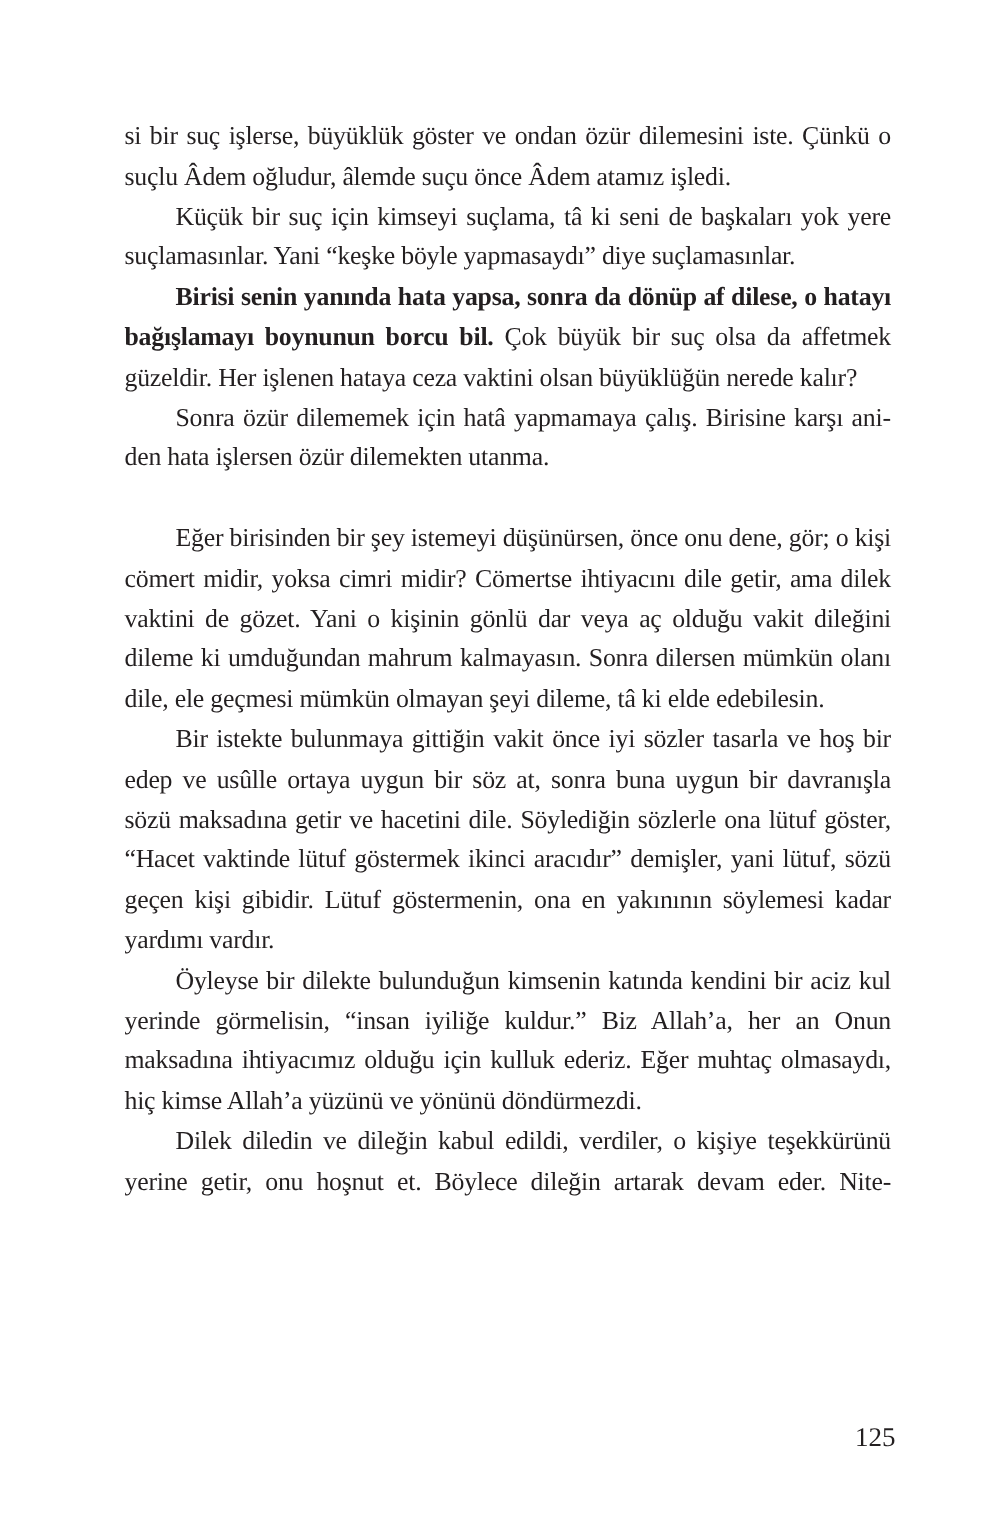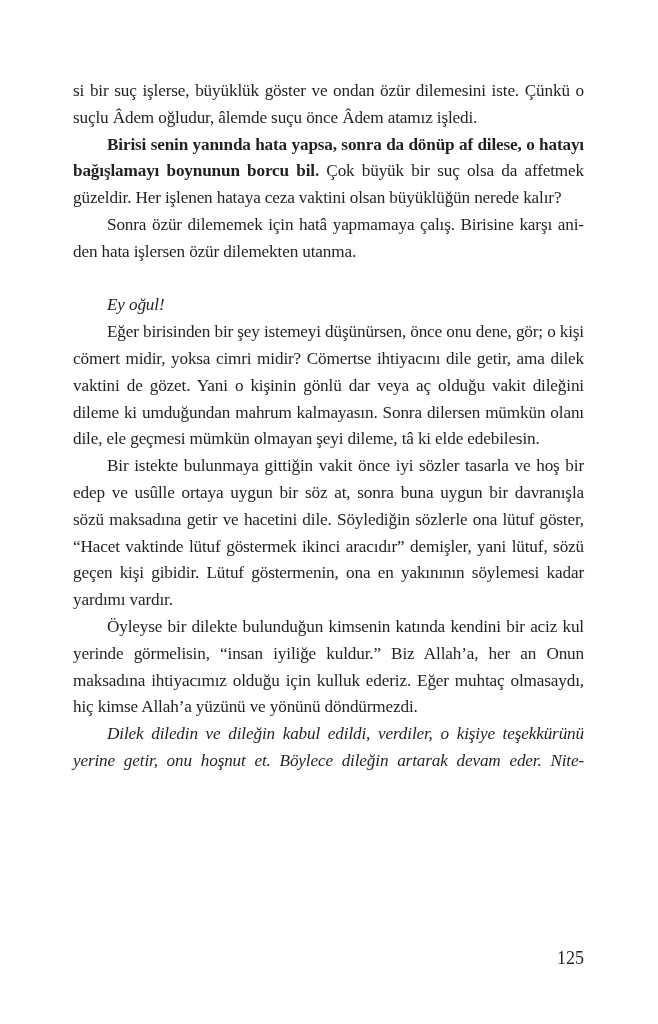--- a/index.html
+++ b/index.html
@@ -10,86 +10,86 @@
   body {
     width: 658px;
     height: 1024px;
     position: relative;
     overflow: hidden;
     font-family: "Liberation Serif", "DejaVu Serif", serif;
     color: #231f20;
   }
   .page {
     position: absolute;
-    left: 73px;
+    left: 83px;
     top: 78px;
     width: 511px;
   }
   .para {
     margin: 0;
     font-size: 17.2px;
     line-height: 26.8px;
     text-align: justify;
     text-indent: 34px;
     hyphens: manual;
     letter-spacing: -0.15px;
   }
   .para.noindent { text-indent: 0; }
   .para b { font-weight: bold; }
   .gap { height: 26.8px; }
   .heading-italic {
     font-style: italic;
   }
   .page-number {
     position: absolute;
-    left: 548px;
+    left: 561px;
     top: 947px;
     width: 36px;
     text-align: right;
     font-size: 18px;
     line-height: 22px;
   }
 </style>
 </head>
 <body>
 
 <div class="page">
 
   <p class="para noindent">
     <span>si bir suç işlerse, büyüklük göster ve ondan özür dilemesini iste. Çünkü o suçlu Âdem oğludur, âlemde suçu önce Âdem atamız işledi.</span>
   </p>
 
+  <p class="para">
+    <span>Küçük bir suç için kimseyi suçlama, tâ ki seni de başkaları yok yere suçlamasınlar. Yani “keşke böyle yapmasaydı” diye suçlamasınlar.</span>
+  </p>
 
 
   <p class="para">
     <b>Birisi senin yanında hata yapsa, sonra da dönüp af dilese, o hatayı bağışlamayı boynunun borcu bil.</b><span> Çok büyük bir suç olsa da affetmek güzeldir. Her işlenen hataya ceza vaktini olsan büyüklüğün ne­rede kalır?</span>
   </p>
 
   <p class="para">
     <span>Sonra özür dilememek için hatâ yapmamaya çalış. Birisine karşı ani­den hata işlersen özür dilemekten utanma.</span>
   </p>
 
 
   <div class="gap"></div>
 
-  <p class="para heading-italic">
-    <span>Ey oğul!</span>
-  </p>
 
   <p class="para">
     <span>Eğer birisinden bir şey istemeyi düşünürsen, önce onu dene, gör; o kişi cömert midir, yoksa cimri midir? Cömertse ihtiyacını dile getir, ama dilek vaktini de gözet. Yani o kişinin gönlü dar veya aç olduğu va­kit dileğini dileme ki umduğundan mahrum kalmayasın. Sonra dilersen mümkün olanı dile, ele geçmesi mümkün olmayan şeyi dileme, tâ ki el­de edebilesin.</span>
   </p>
 
   <p class="para">
     <span>Bir istekte bulunmaya gittiğin vakit önce iyi sözler tasarla ve hoş bir edep ve usûlle ortaya uygun bir söz at, sonra buna uygun bir davranışla sözü maksadına getir ve hacetini dile. Söylediğin sözlerle ona lütuf gös­ter, “Hacet vaktinde lütuf göstermek ikinci aracıdır” demişler, yani lütuf, sözü geçen kişi gibidir. Lütuf göstermenin, ona en yakınının söylemesi kadar yardımı vardır.</span>
   </p>
 
   <p class="para">
     <span>Öyleyse bir dilekte bulunduğun kimsenin katında kendini bir aciz kul yerinde görmelisin, “insan iyiliğe kuldur.” Biz Allah’a, her an Onun maksadına ihtiyacımız olduğu için kulluk ederiz. Eğer muhtaç olmasaydı, hiç kimse Allah’a yüzünü ve yönünü döndürmezdi.</span>
   </p>
 
-  <p class="para" style="text-align-last: justify; font-style: italic;">
+  <p class="para" style="text-align-last: justify;">
     <span>Dilek diledin ve dileğin kabul edildi, verdiler, o kişiye teşekkürünü yerine getir, onu hoşnut et. Böylece dileğin artarak devam eder. Nite-</span>
   </p>
 
 </div>
 
 <div class="page-number">125</div>
 
 </body></html>

